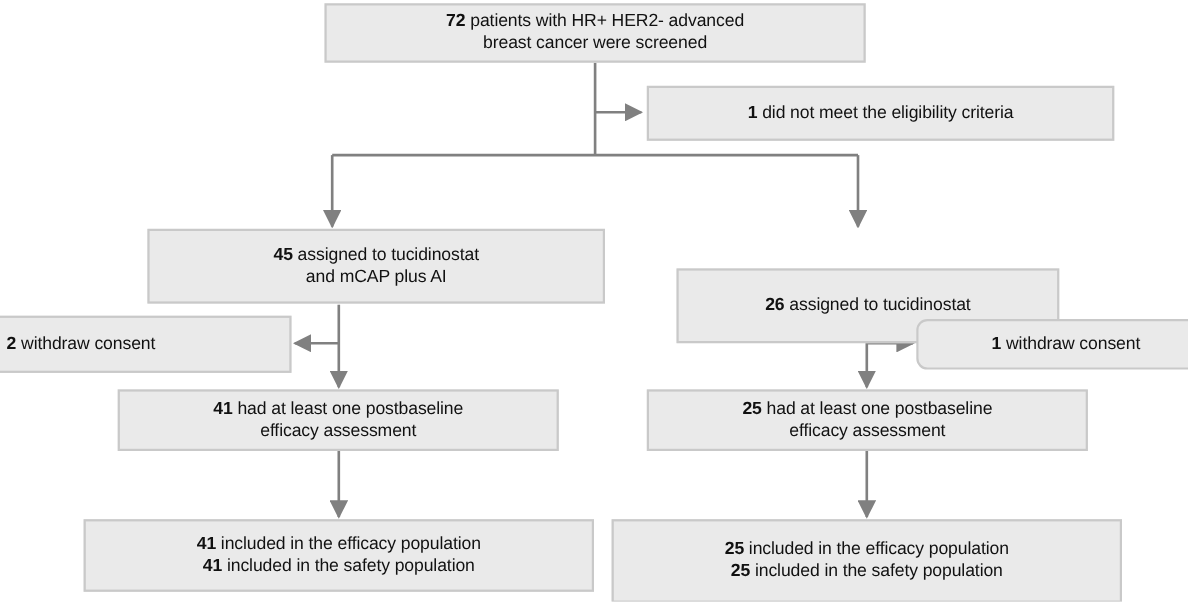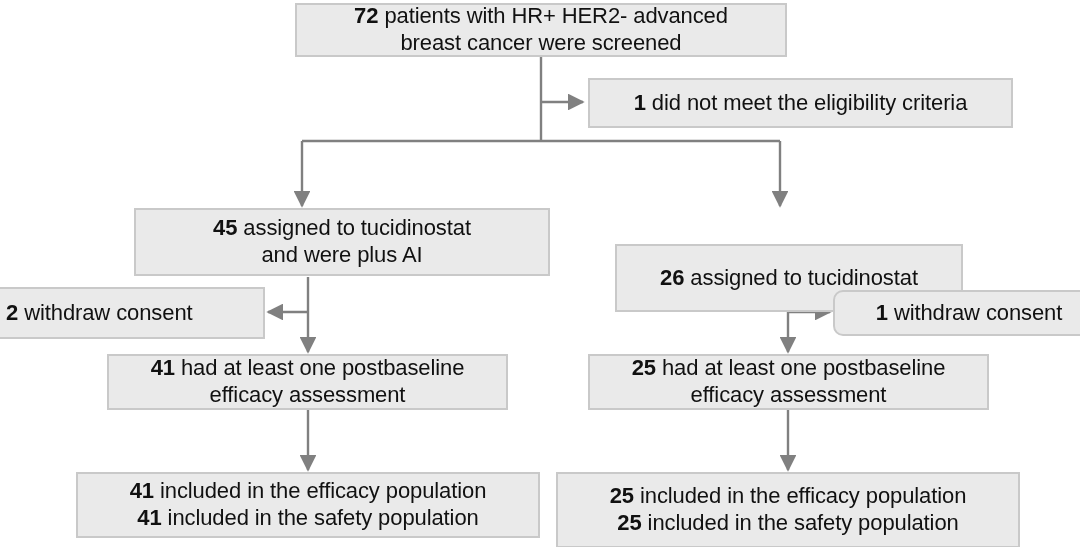--- a/index.html
+++ b/index.html
@@ -20,21 +20,21 @@
   .box {
     position: absolute;
     box-sizing: border-box;
     background: #eaeaea;
     border: 2px solid #c9c9c9;
     display: flex;
     align-items: center;
     justify-content: center;
     text-align: center;
     color: #111111;
-    font-size: 22px;
+    font-size: 16px;
     line-height: 1.22;
     letter-spacing: -0.1px;
   }
   .box .lines {
     width: 100%;
     padding: 0 8px;
     box-sizing: border-box;
   }
   .box .ln {
     display: block;
@@ -97,21 +97,21 @@
 
   <div class="box" style="left:588px; top:78px; width:425px; height:50px;">
     <span class="lines">
       <span class="ln"><b>1</b><span> did not meet the eligibility criteria</span></span>
     </span>
   </div>
 
   <div class="box" style="left:134px; top:208px; width:416px; height:68px;">
     <span class="lines">
       <span class="ln"><b>45</b><span> assigned to tucidinostat</span></span>
-      <span class="ln">and were plus AI</span>
+      <span class="ln">and mCAP plus AI</span>
     </span>
   </div>
 
   <div class="box" style="left:615px; top:208px; width:348px; height:68px;margin-top:36px;">
     <span class="lines">
       <span class="ln"><b>26</b><span> assigned to tucidinostat</span></span>
     </span>
   </div>
 
   <div class="box left-align" style="left:-8px; top:287px; width:273px; height:52px;">

